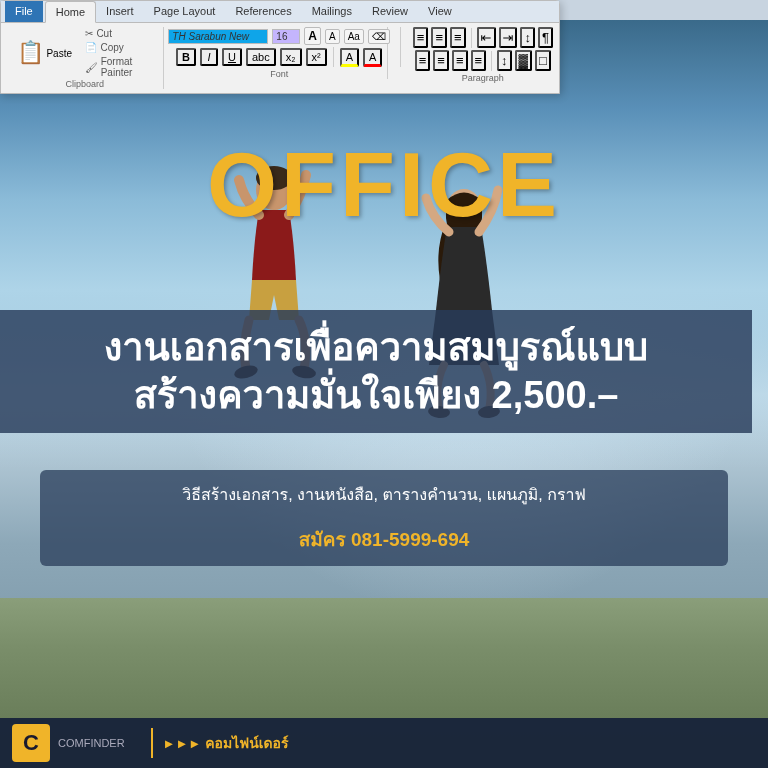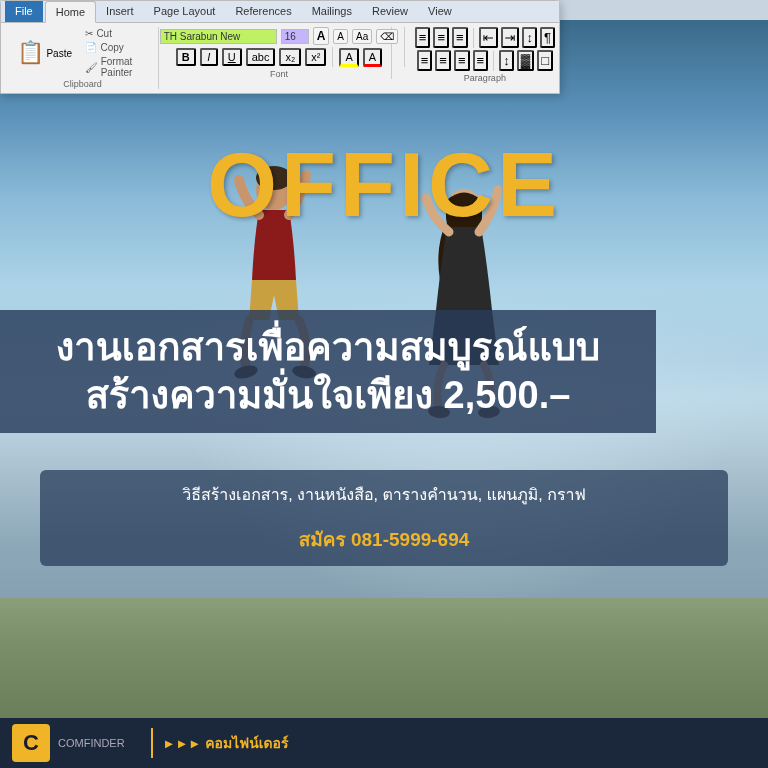--- a/index.html
+++ b/index.html
@@ -116,25 +116,26 @@
 
     .font-row1, .font-row2 {
       display: flex;
       align-items: center;
       gap: 4px;
       margin-bottom: 2px;
     }
 
     .font-name-box {
       border: 1px solid #bbb;
-      background: #bef264;
+      background: #0ea5e9;
       padding: 1px 4px;
       font-size: 11px;
-      width: 117px;
+      width: 100px;
       color: #333;
+      font-style: italic;
     }
 
     .font-size-box {
       border: 1px solid #bbb;
       background: #c4b5fd;
       padding: 1px 4px;
       font-size: 11px;
       width: 28px;
       color: #333;
     }
@@ -239,21 +240,21 @@
       color: #f0b429;
       font-weight: 600;
       line-height: 1.1;
     }
 
     
     .headline-box {
       position: absolute;
       top: 290px;
       left: 0;
-      width: 656px;
+      width: 752px;
       background: rgba(40, 60, 90, 0.82);
       padding: 14px 20px 14px 20px;
       z-index: 6;
     }
 
     .headline-text {
       font-size: 38px;
       font-weight: 900;
       color: white;
       line-height: 1.25;

